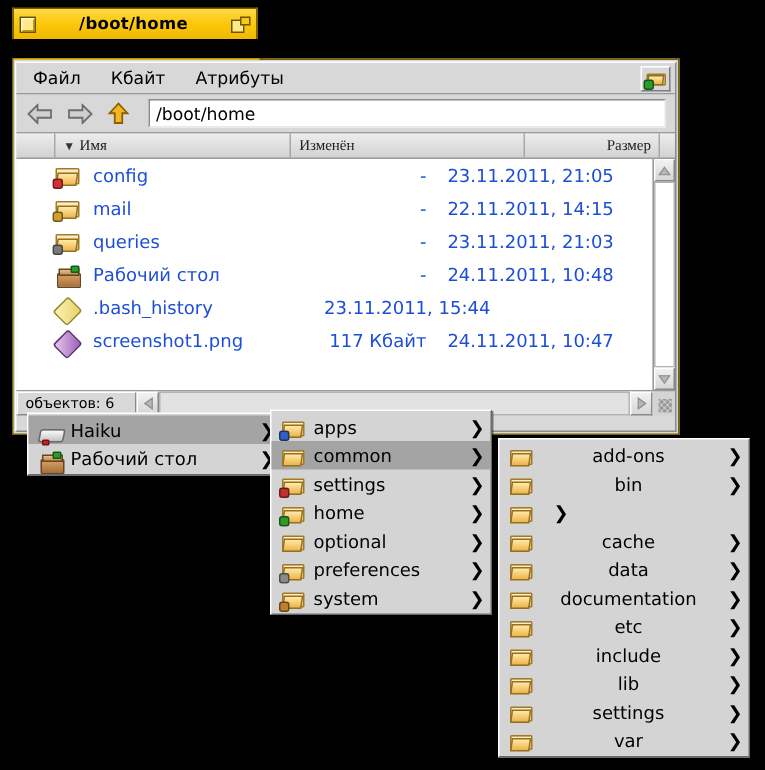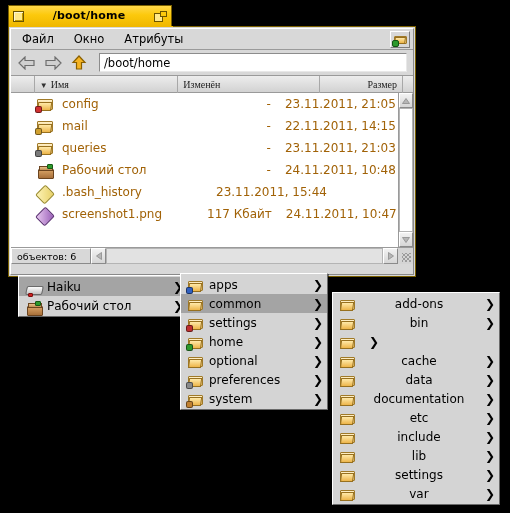--- a/index.html
+++ b/index.html
@@ -46,22 +46,22 @@
     width: 13px; height: 11px; position: relative; flex: 0 0 auto;
   }
   .tb-zoom i {
     position: absolute; display: block;
     background: #ffe98a; border: 1px solid #6b5400;
   }
   .tb-zoom i.big { left: 0; top: 2px; width: 9px; height: 9px; }
   .tb-zoom i.sm  { left: 6px; top: 0; width: 7px; height: 6px; background: #fcc90c; }
 
   .winbody {
-    position: absolute; left: 0; top: 21px;
-    width: 408px; height: 251px;
+    position: absolute; left: 0; top: 34px;
+    width: 445px; height: 251px;
     background: #d8d8d8;
     border: 1px solid #7a6000;
     border-top: 1px solid #7a6000;
   }
   .winbody::before {
     content: ""; position: absolute; left: 0; top: -1px; width: 164px; height: 1px;
     background: #f0b800;
   }
   .win-inner {
     position: absolute; left: 1px; top: 1px; right: 1px; bottom: 1px;
@@ -148,21 +148,21 @@
   .ch.size { width: 96px; text-align: right; }
   .ch.mod  { width: 166px; }
   .ch.tail { flex: 1 1 auto; border-right: none; }
   .sortmark { font-size: 8px; margin-right: 3px; color: #333; }
 
   
   .listwrap { position: relative; height: 154px; background: #fff; display: flex; }
   .filelist { flex: 1 1 auto; background: #fff; overflow: hidden; }
   .frow {
     display: flex; align-items: center; height: 22px;
-    font-size: 12px; color: #a16207;
+    font-size: 12px; color: #1d4ed8;
   }
   .f-icon { width: 20px; height: 18px; margin-left: 25px; margin-right: 6px;
             position: relative; flex: 0 0 auto; }
   .f-name { flex: 0 0 auto; width: 145px; white-space: nowrap; overflow: hidden; }
   .f-size { width: 96px; text-align: right; padding-right: 5px; white-space: nowrap; }
   .f-mod  { width: 170px; padding-left: 9px; white-space: nowrap; }
 
   
   .docicon { position: absolute; left: 1px; top: 3px; width: 14px; height: 13px;
              background: linear-gradient(135deg,#fdf3b6,#e8d167);
@@ -281,21 +281,21 @@
         <i class="big"></i>
           <i class="sm"></i>
       </div>
     </div>
 
     <div class="winbody">
       <div class="win-inner">
 
         <div class="menubar">
           <div class="menubar-item">Файл</div>
-          <div class="menubar-item">Окно</div>
+          <div class="menubar-item">Кбайт</div>
           <div class="menubar-item">Атрибуты</div>
           <div class="menubar-spacer"></div>
           <div class="mb-icon-btn">
             <span class="fldr" style="position:absolute;left:3px;top:2px;width:13px;height:11px;">
               <span class="back"></span>
                 <span class="front"></span>
               <span class="badge" style="background:#2d9a2d;border:1px solid #145614;"></span>
             </span>
           </div>
         </div>

